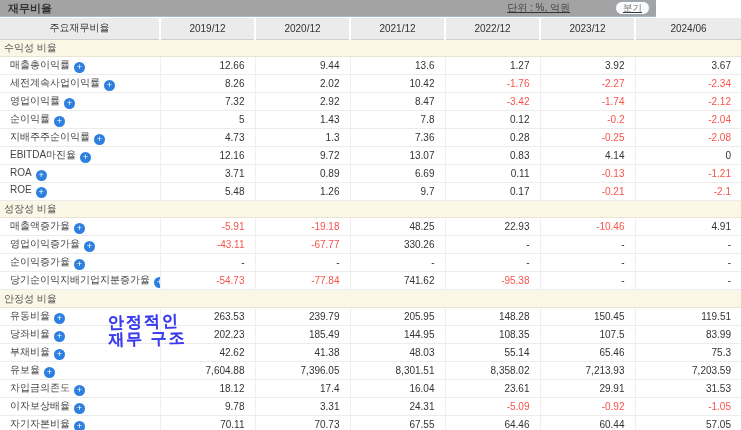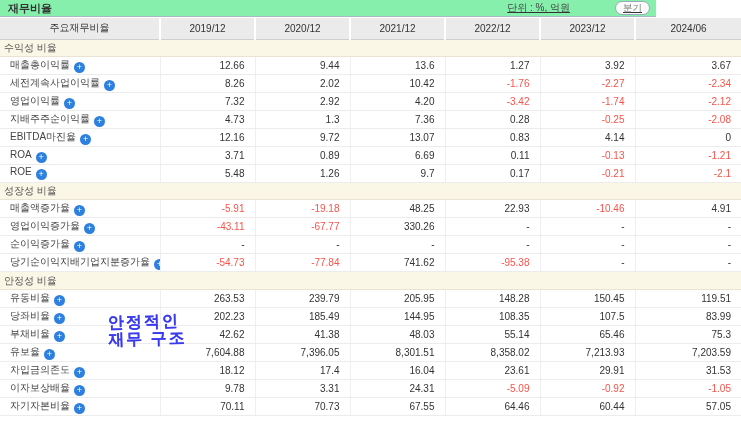--- a/index.html
+++ b/index.html
@@ -9,21 +9,21 @@
     background:#fff;
     font-family:"Liberation Sans","DejaVu Sans",sans-serif;
     overflow:hidden;
     font-size:10px;
     color:#333;
   }
   
   .titlebar{
     position:absolute;left:0;top:0;
     width:656px;height:17px;
-    background:#86efac;
+    background:#a3a3a3;
     border-bottom:1px solid #a9b8c6;
     display:flex;align-items:center;justify-content:space-between;
     box-sizing:border-box;
     padding:0 6px 0 8px;
   }
   .panel-title{font-weight:bold;font-size:11px;color:#333;}
   .titlebar-right{display:flex;align-items:center;gap:4px;text-decoration:underline;}
   .unit-label{font-size:10px;color:#444;margin-right:2px;}
   .pill{
     font-size:9.5px;line-height:12px;
@@ -159,24 +159,33 @@
           <td class="val-cell">2.02</td>
           <td class="val-cell">10.42</td>
           <td class="val-cell neg">-1.76</td>
           <td class="val-cell neg">-2.27</td>
           <td class="val-cell neg">-2.34</td>
         </tr>
         <tr>
           <td class="label-cell"><span>영업이익률</span><span class="plus-icon">+</span></td>
           <td class="val-cell">7.32</td>
           <td class="val-cell">2.92</td>
-          <td class="val-cell">4.20</td>
+          <td class="val-cell">8.47</td>
           <td class="val-cell neg">-3.42</td>
           <td class="val-cell neg">-1.74</td>
           <td class="val-cell neg">-2.12</td>
+        </tr>
+        <tr>
+          <td class="label-cell"><span>순이익률</span><span class="plus-icon">+</span></td>
+          <td class="val-cell">5</td>
+          <td class="val-cell">1.43</td>
+          <td class="val-cell">7.8</td>
+          <td class="val-cell">0.12</td>
+          <td class="val-cell neg">-0.2</td>
+          <td class="val-cell neg">-2.04</td>
         </tr>
         <tr>
           <td class="label-cell"><span>지배주주순이익률</span><span class="plus-icon">+</span></td>
           <td class="val-cell">4.73</td>
           <td class="val-cell">1.3</td>
           <td class="val-cell">7.36</td>
           <td class="val-cell">0.28</td>
           <td class="val-cell neg">-0.25</td>
           <td class="val-cell neg">-2.08</td>
         </tr>

